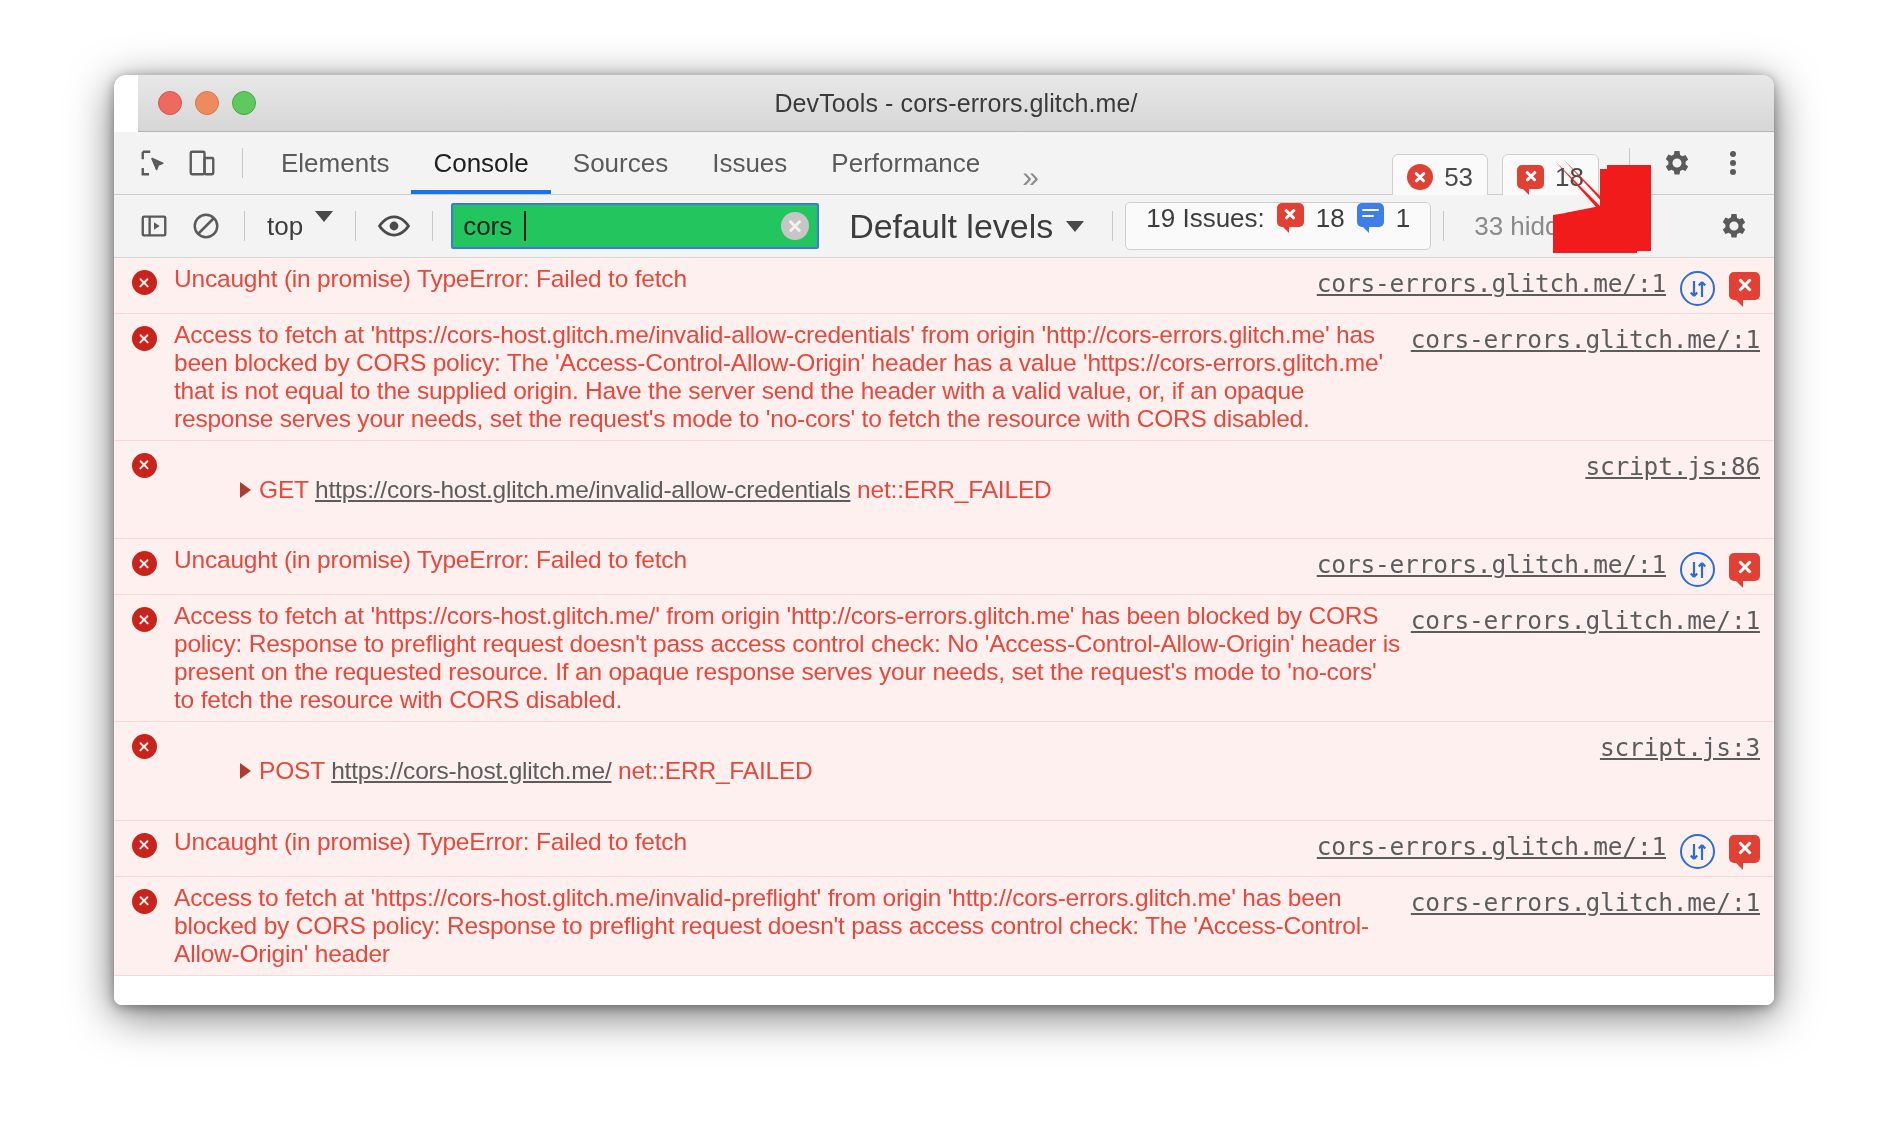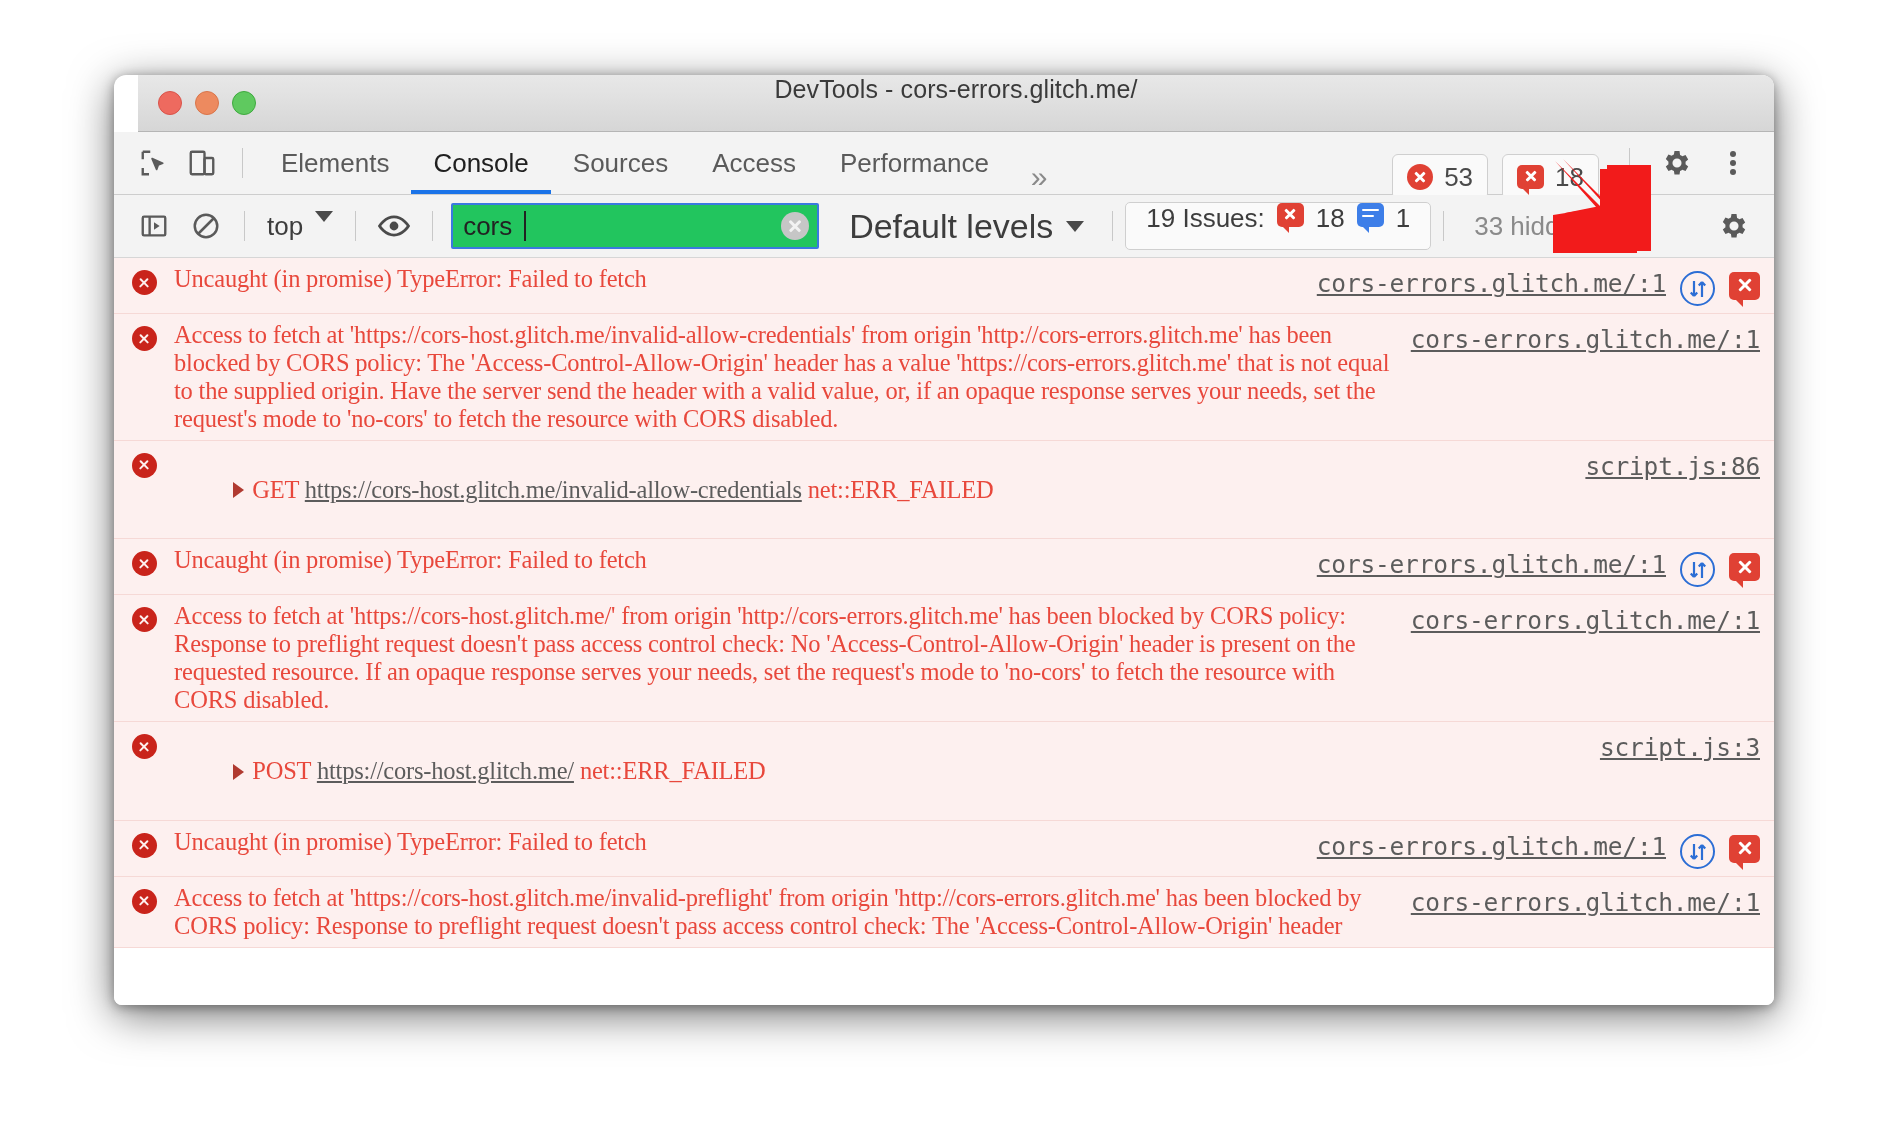--- a/index.html
+++ b/index.html
@@ -34,20 +34,21 @@
     flex-direction: column;
   }
 
   
   .titlebar {
     height: 56px;
     flex: 0 0 56px;
     background: linear-gradient(to bottom, #e8e8e8, #d6d6d6);
     border-bottom: 1px solid #b5b5b5;
     display: flex;
+    align-items: center;
     position: relative;
     margin-left: 24px;
   }
   .traffic {
     display: flex;
     gap: 13px;
     padding-left: 20px;
     align-items: center;
   }
   .dot {
@@ -370,21 +371,21 @@
     left: 50%; top: 50%;
     width: 12px; height: 2.4px;
     background: #fdf0ef;
     border-radius: 1px;
   }
   .err-circle::before { transform: translate(-50%,-50%) rotate(45deg); }
   .err-circle::after  { transform: translate(-50%,-50%) rotate(-45deg); }
 
   .msg-body {
     flex: 1 1 auto;
-    font-family: Liberation Serif, serif;
+    font-family: Liberation Sans, sans-serif;
     font-size: 24.5px;
     line-height: 1.14;
     color: #e8483c;
     white-space: pre-wrap;
     word-break: break-word;
     padding-right: 8px;
     letter-spacing: -0.2px;
   }
   .msg-body .neutral {
     color: #5c5c5c;
@@ -502,21 +503,21 @@
           <rect x="14" y="8" width="7" height="13" rx="1"></rect>
         </svg>
       </div>
 
       <div class="vsep"></div>
 
       <div class="tabs">
         <div class="tab">Elements</div>
         <div class="tab active">Console</div>
         <div class="tab">Sources</div>
-        <div class="tab">Access</div>
+        <div class="tab">Issues</div>
         <div class="tab">Performance</div>
         <div class="chev-more">»</div>
       </div>
 
       <div class="tabbar-right">
         <div class="count-pill">
           <span class="badge-circle-x"></span>
           <span class="num">53</span>
         </div>
         <div class="count-pill">

